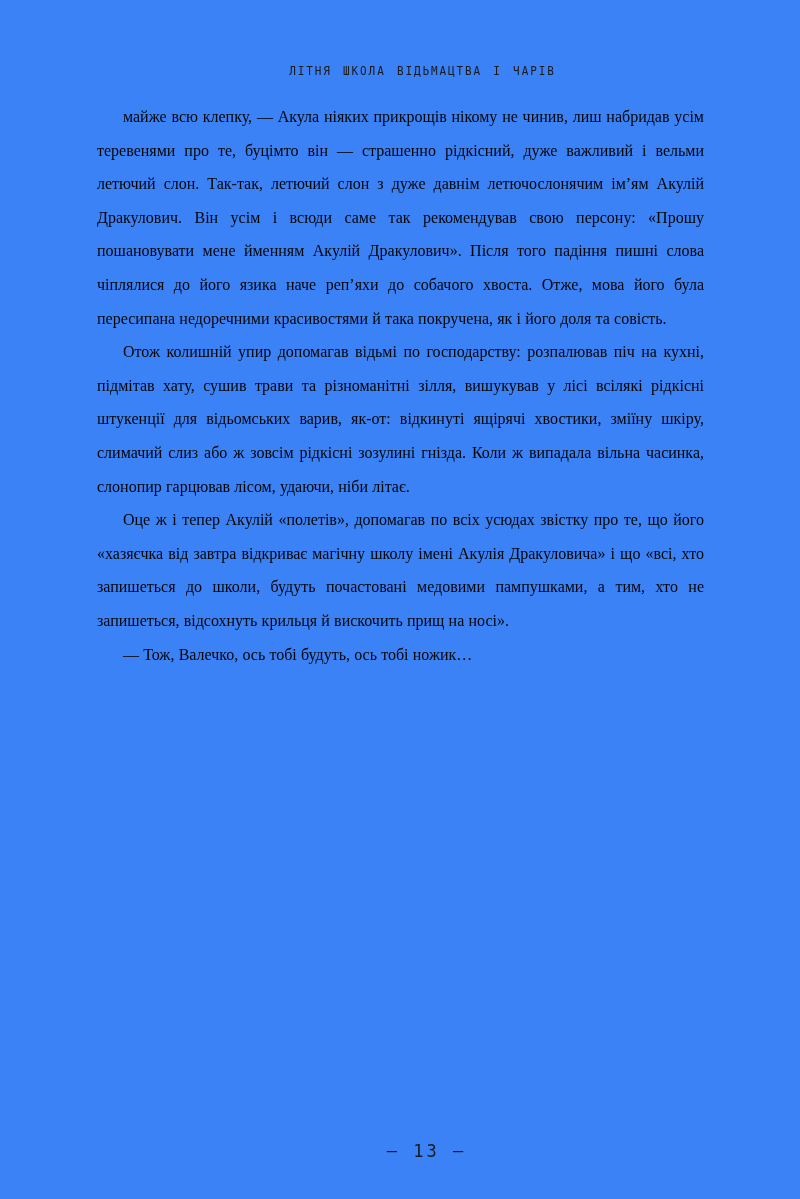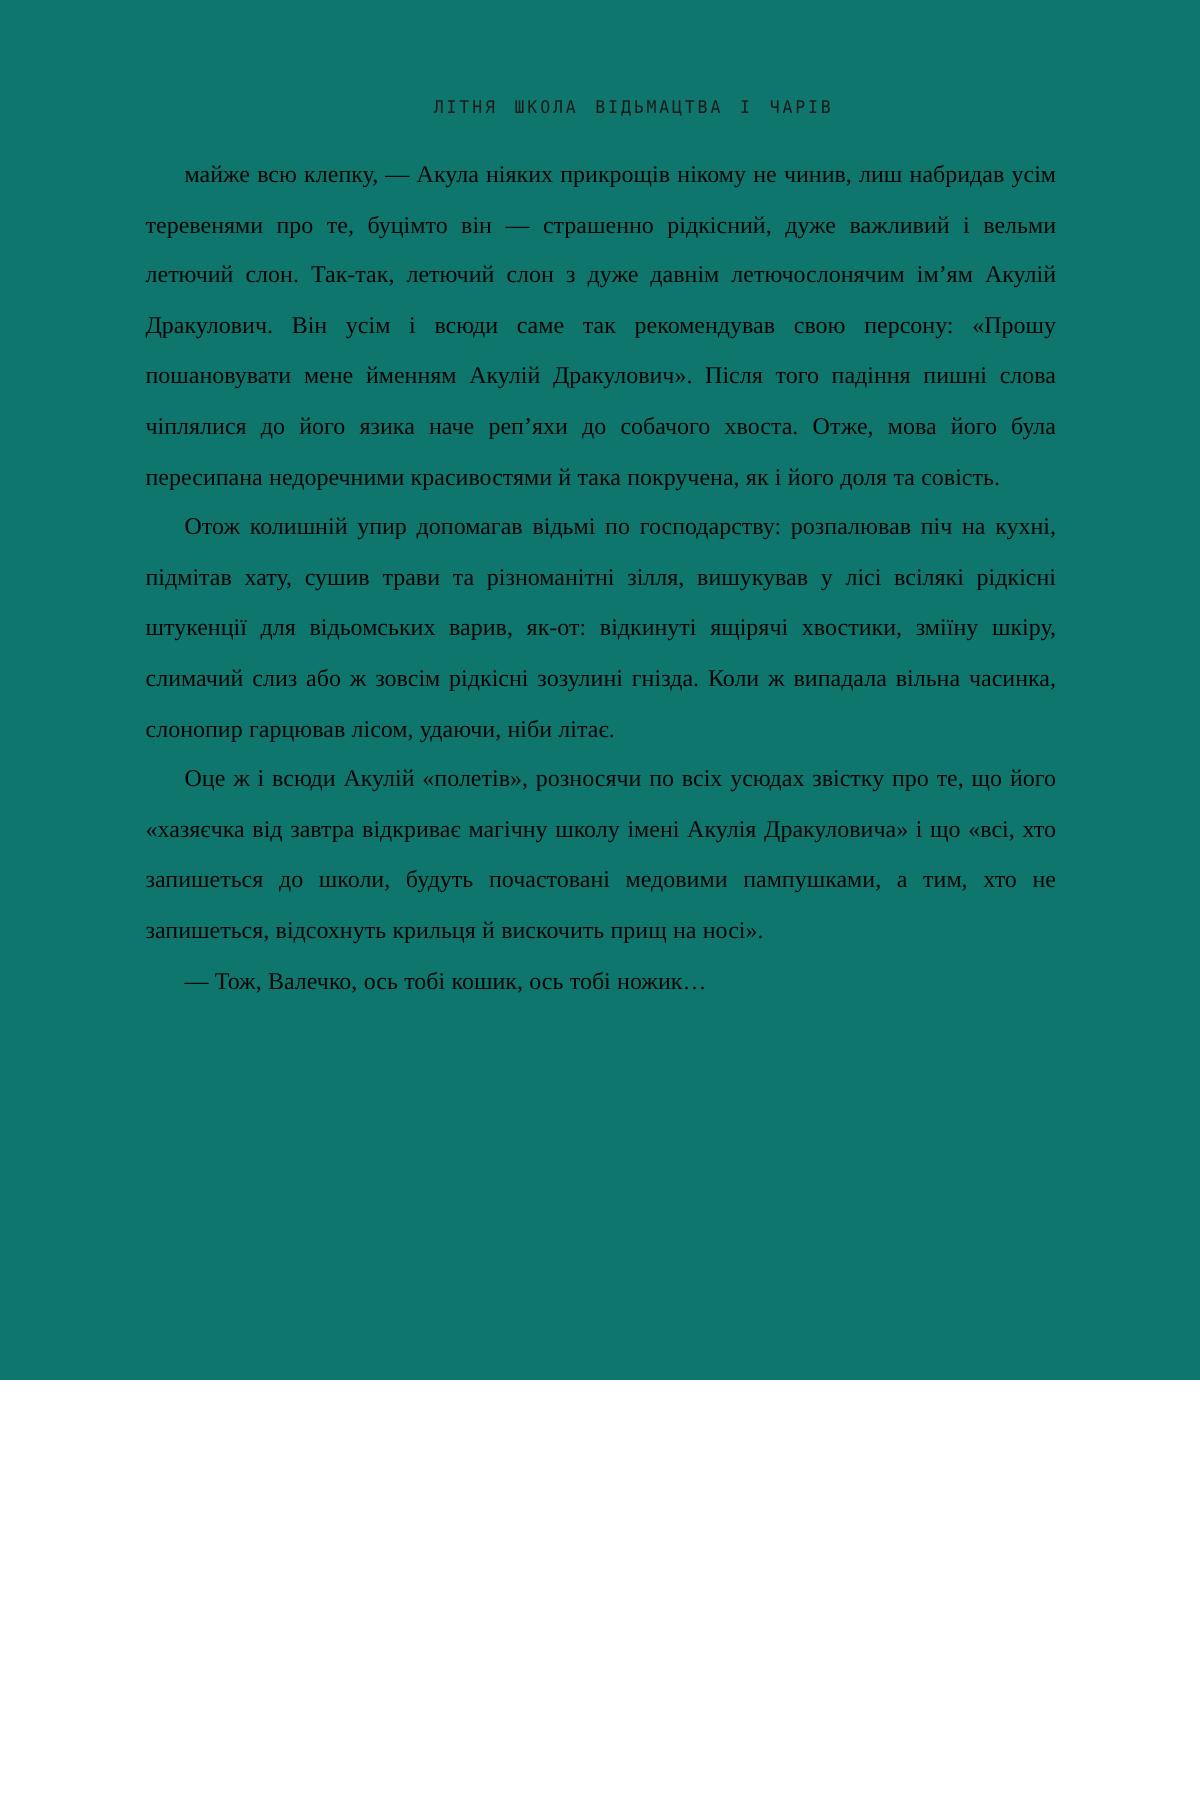--- a/index.html
+++ b/index.html
@@ -5,22 +5,22 @@
 <style>
   html, body {
     margin: 0;
     padding: 0;
     background: #ffffff;
   }
 
   .page {
     position: relative;
     width: 800px;
-    height: 920px;
-    background: #0f766e;
+    height: 1199px;
+    background: #3b82f6;
     overflow: hidden;
     box-sizing: border-box;
   }
 
   
   .running-head {
     position: absolute;
     top: 38px;
     left: 0;
     width: 800px;
@@ -92,21 +92,21 @@
 
 <div class="page">
 
   <div class="running-head">
     <span class="rh-text">Літня школа відьмацтва і чарів</span>
   </div>
 
   <div class="textblock">
     <p class="para">майже всю клепку, — Акула ніяких прикрощів нікому не чинив, лиш набридав усім теревенями про те, буцімто він — страшенно рідкісний, дуже важливий і вельми летючий слон. Так-так, летючий слон з дуже давнім летючослонячим ім’ям Акулій Дракулович. Він усім і всюди саме так рекомендував свою персону: «Прошу пошановувати мене йменням Акулій Дракулович». Після того падіння пишні слова чіплялися до його язика наче реп’яхи до собачого хвоста. Отже, мова його була пересипана недоречними красивостями й така покручена, як і його доля та совість.</p>
     <p class="para">Отож колишній упир допомагав відьмі по господарству: розпалював піч на кухні, підмітав хату, сушив трави та різноманітні зілля, вишукував у лісі всілякі рідкісні штукенції для відьомських варив, як-от: відкинуті ящірячі хвостики, зміїну шкіру, слимачий слиз або ж зовсім рідкісні зозулині гнізда. Коли ж випадала вільна часинка, слонопир гарцював лісом, удаючи, ніби літає.</p>
-    <p class="para">Оце ж і всюди Акулій «полетів», розносячи по всіх усюдах звістку про те, що його «хазяєчка від завтра відкриває магічну школу імені Акулія Дракуловича» і що «всі, хто запишеться до школи, будуть почастовані медовими пампушками, а тим, хто не запишеться, відсохнуть крильця й вискочить прищ на носі».</p>
-    <p class="para dialogue">— Тож, Валечко, ось тобі кошик, ось тобі ножик…</p>
+    <p class="para">Оце ж і тепер Акулій «полетів», допомагав по всіх усюдах звістку про те, що його «хазяєчка від завтра відкриває магічну школу імені Акулія Дракуловича» і що «всі, хто запишеться до школи, будуть почастовані медовими пампушками, а тим, хто не запишеться, відсохнуть крильця й вискочить прищ на носі».</p>
+    <p class="para dialogue">— Тож, Валечко, ось тобі будуть, ось тобі ножик…</p>
   </div>
 
   <div class="folio">
     <span>— 13 —</span>
   </div>
 
 </div>
 
 </body></html>

